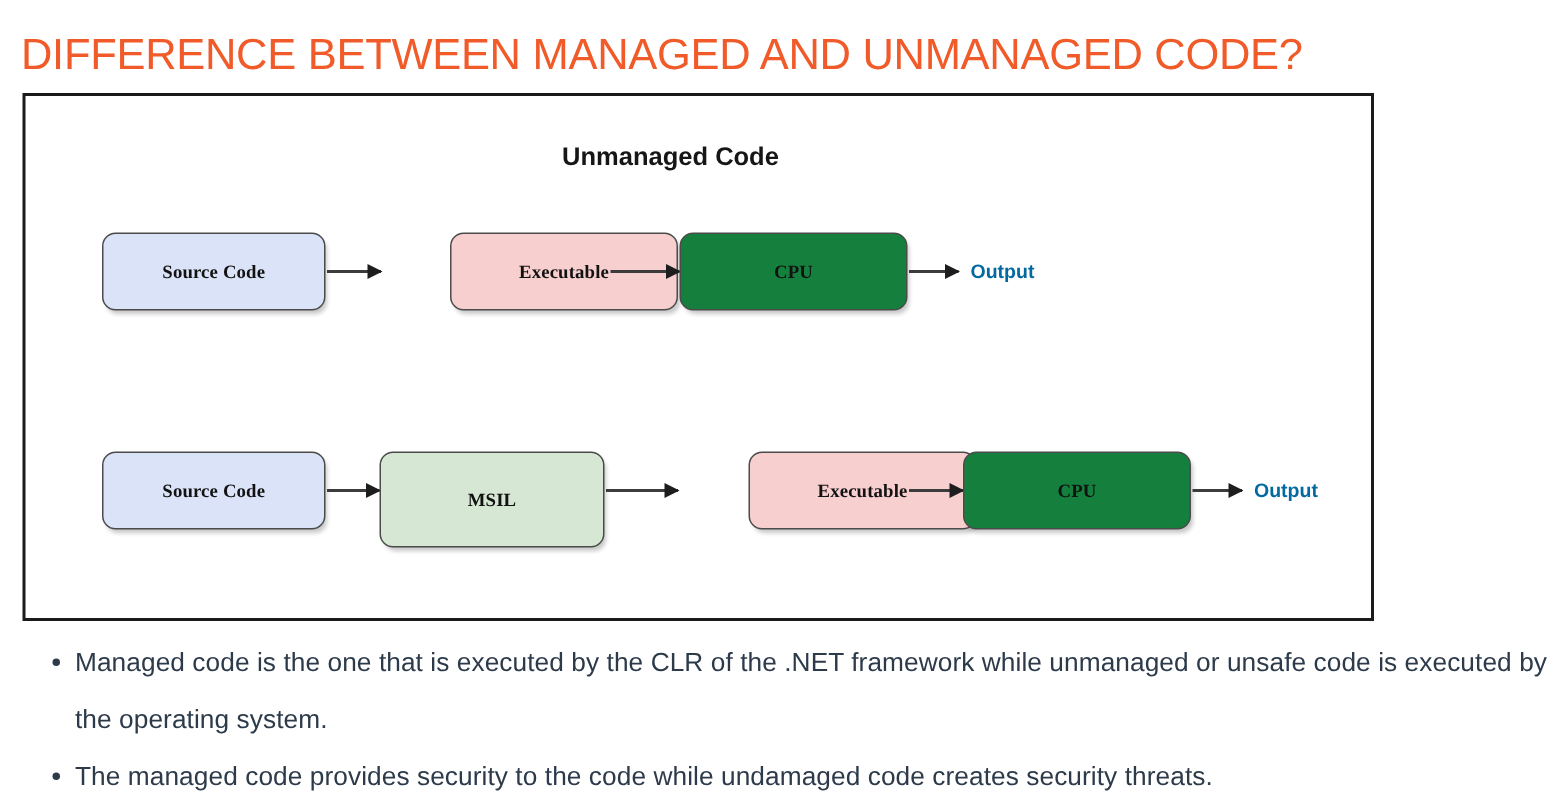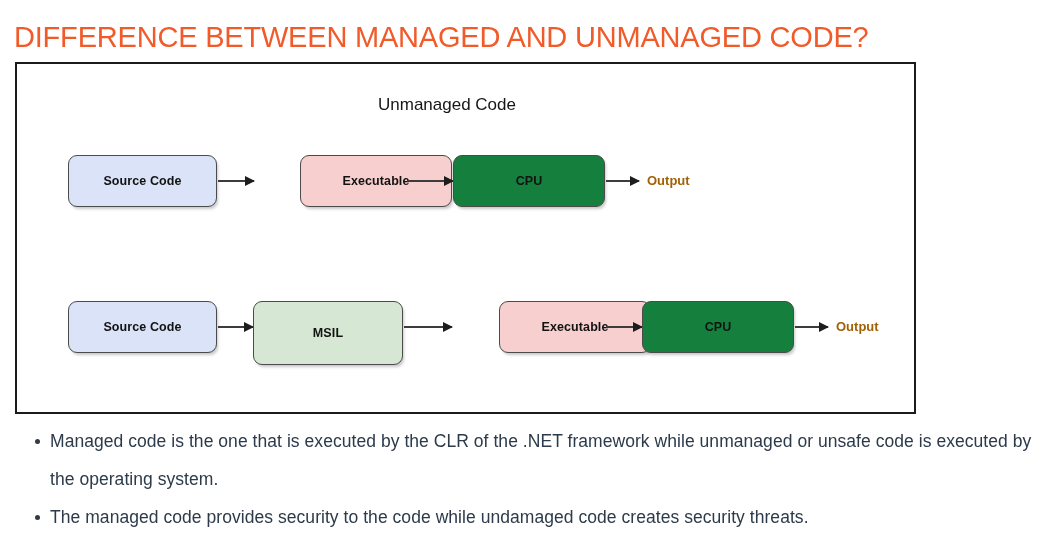--- a/index.html
+++ b/index.html
@@ -38,41 +38,42 @@
     height: 352px;
     border: 2px solid #1b1b1b;
     background: #ffffff;
     box-sizing: border-box;
   }
 
   .flow-heading {
     position: absolute;
     text-align: center;
     font-size: 17px;
-    font-weight: normal;
+    font-weight: bold;
     color: #161616;
     white-space: nowrap;
   }
   .flow-heading.unmanaged { left: 0; top: 31px; width: 860px; }
   .flow-heading.managed   { left: 0; top: 181px; width: 860px; }
 
   
   .node {
     position: absolute;
     box-sizing: border-box;
     border: 1.6px solid #4b4b4b;
     border-radius: 9px;
     display: flex;
     align-items: center;
     justify-content: center;
     font-size: 12.5px;
     font-weight: bold;
     color: #121212;
     letter-spacing: 0.1px;
     box-shadow: 2px 3px 3px -1px rgba(0,0,0,0.22);
+    font-family: Liberation Serif, serif;
   }
   .node.blue   { background: #dae3f7; }
   .node.pink   { background: #f7cfcf; margin-left: 46px; }
   .node.yellow { background: #15803d; }
   .node.green  { background: #d6e8d3; }
 
   
   .arrow {
     position: absolute;
     height: 2px;
@@ -87,21 +88,21 @@
     height: 0;
     border-top: 5.5px solid transparent;
     border-bottom: 5.5px solid transparent;
     border-left: 10px solid #1d1d1d;
   }
 
   .endlabel {
     position: absolute;
     font-size: 13px;
     font-weight: bold;
-    color: #a16207;
+    color: #0369a1;
     white-space: nowrap;
   }
 
   
   .bullet-list {
     position: absolute;
     left: 28px;
     top: 422px;
     width: 1006px;
     margin: 0;

